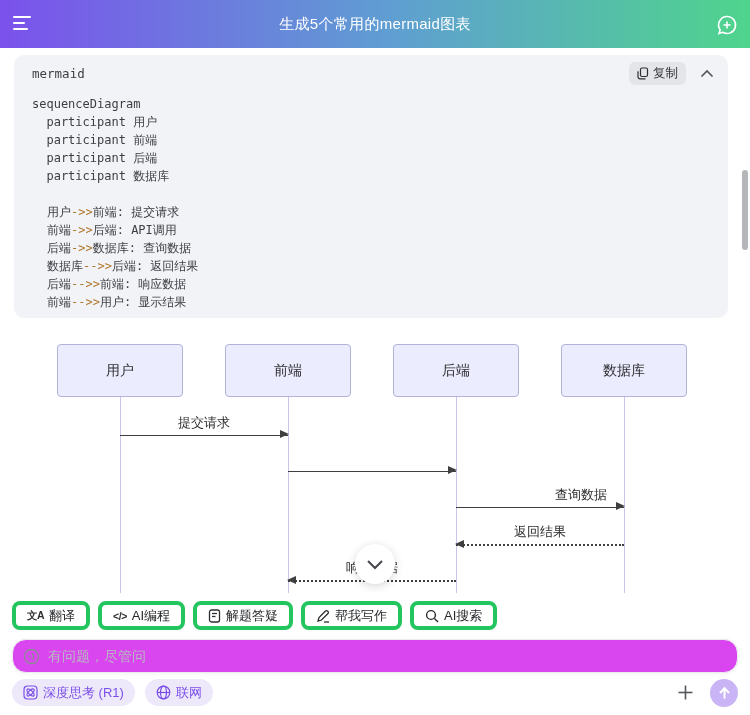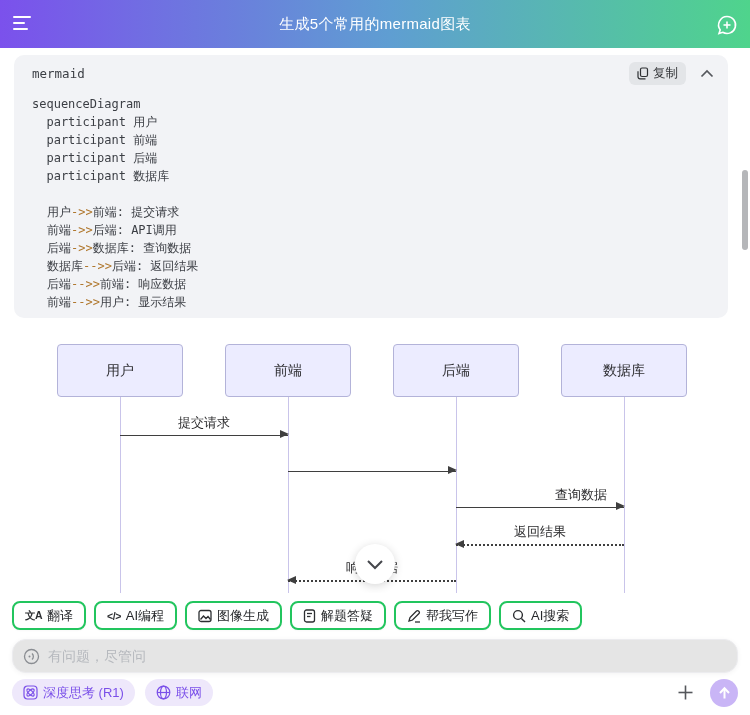--- a/index.html
+++ b/index.html
@@ -45,27 +45,27 @@
   .ah-l { position:absolute; left:-1px; top:-5.6px; width:0; height:0;
           border-right:9px solid #3f3f3f; border-top:4.5px solid transparent; border-bottom:4.5px solid transparent; }
   .alab { position:absolute; text-align:center; font-size:13px; color:#2c2c2e; }
   .fab { position:absolute; left:355px; top:214px; width:40px; height:40px; border-radius:50%;
          background:#fff; box-shadow:0 2px 10px rgba(0,0,0,.16); display:flex; align-items:center;
          justify-content:center; cursor:pointer; }
 
   
   .qbar { position:absolute; left:12px; top:601px; display:flex; gap:8px; }
   .qbtn { display:flex; align-items:center; gap:5px; height:29px; padding:0 11px; background:#fff;
-          border:2px solid #22c55e; border-radius:8px; font-size:13px; color:#26282b; cursor:pointer;
+          border:4px solid #22c55e; border-radius:8px; font-size:13px; color:#26282b; cursor:pointer;
           box-shadow:0 1px 2px rgba(0,0,0,.03); }
   .qic { display:flex; align-items:center; color:#2c2e31; }
   .qic-txt { font-size:10.5px; font-weight:bold; letter-spacing:-.5px; }
 
   
-  .inputbox { position:absolute; left:12px; top:639px; width:726px; height:31px; background:#e5e5e5;
+  .inputbox { position:absolute; left:12px; top:639px; width:726px; height:31px; background:#d946ef;
               border:1px solid #ececef; border-radius:14px; box-shadow:0 1px 5px rgba(0,0,0,.05);
               display:flex; align-items:center; padding:16px 10px; gap:8px; }
   .inputbox input { flex:1; border:none; outline:none; font-size:14px; color:#333;
                     font-family:"Liberation Sans","DejaVu Sans",sans-serif; background:transparent; }
   .inputbox input::placeholder { color:#b6b9be; }
 
   .btmrow { position:absolute; left:12px; top:678px; width:726px; height:29px;
             display:flex; align-items:center;justify-content:space-between; }
   .pill { display:flex; align-items:center; gap:5px; height:27px; padding:0 11px; border-radius:14px;
           background:#eee8fb; color:#7a4fe9; font-size:13px; cursor:pointer; margin-right:10px; }
@@ -188,29 +188,20 @@
     <div class="qbtn">
       <span class="qic qic-txt">文A</span>
       <span>翻译</span>
     </div>
     <div class="qbtn">
       <span class="qic qic-txt">&lt;/&gt;</span>
       <span>AI编程</span>
     </div>
     <div class="qbtn">
       <span class="qic">
-        <svg width="14" height="14" viewBox="0 0 14 14" fill="none" stroke="#2c2e31" stroke-width="1.3">
-          <rect x="1" y="1.5" width="12" height="11" rx="2"></rect>
-          <path d="M2.5 10.5l3-3.5 2.5 2.5 2-2 2.5 3"></path>
-        </svg>
-      </span>
-      <span>图像生成</span>
-    </div>
-    <div class="qbtn">
-      <span class="qic">
         <svg width="13" height="14" viewBox="0 0 13 14" fill="none" stroke="#2c2e31" stroke-width="1.3">
           <rect x="1.5" y="1" width="10" height="12" rx="2"></rect>
           <line x1="4" y1="4.5" x2="9" y2="4.5"></line>
             <line x1="4" y1="7.5" x2="7.5" y2="7.5"></line>
         </svg>
       </span>
       <span>解题答疑</span>
     </div>
     <div class="qbtn">
       <span class="qic">

